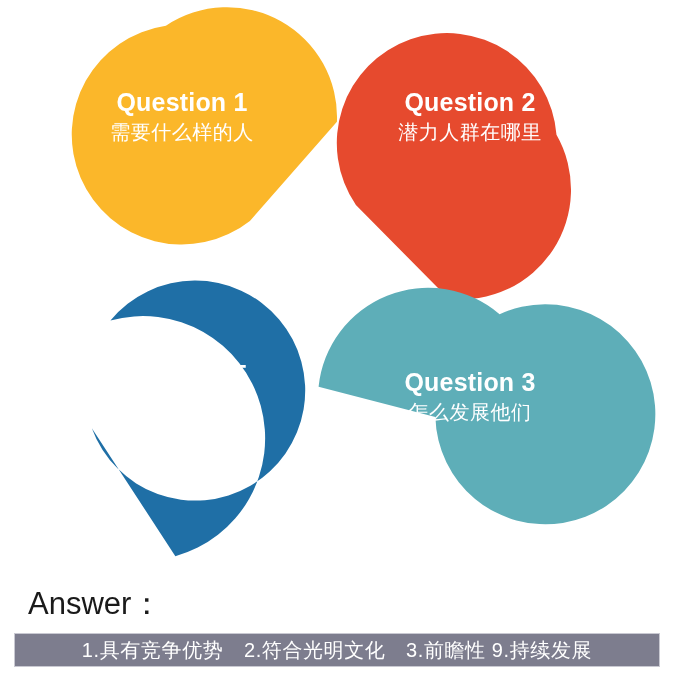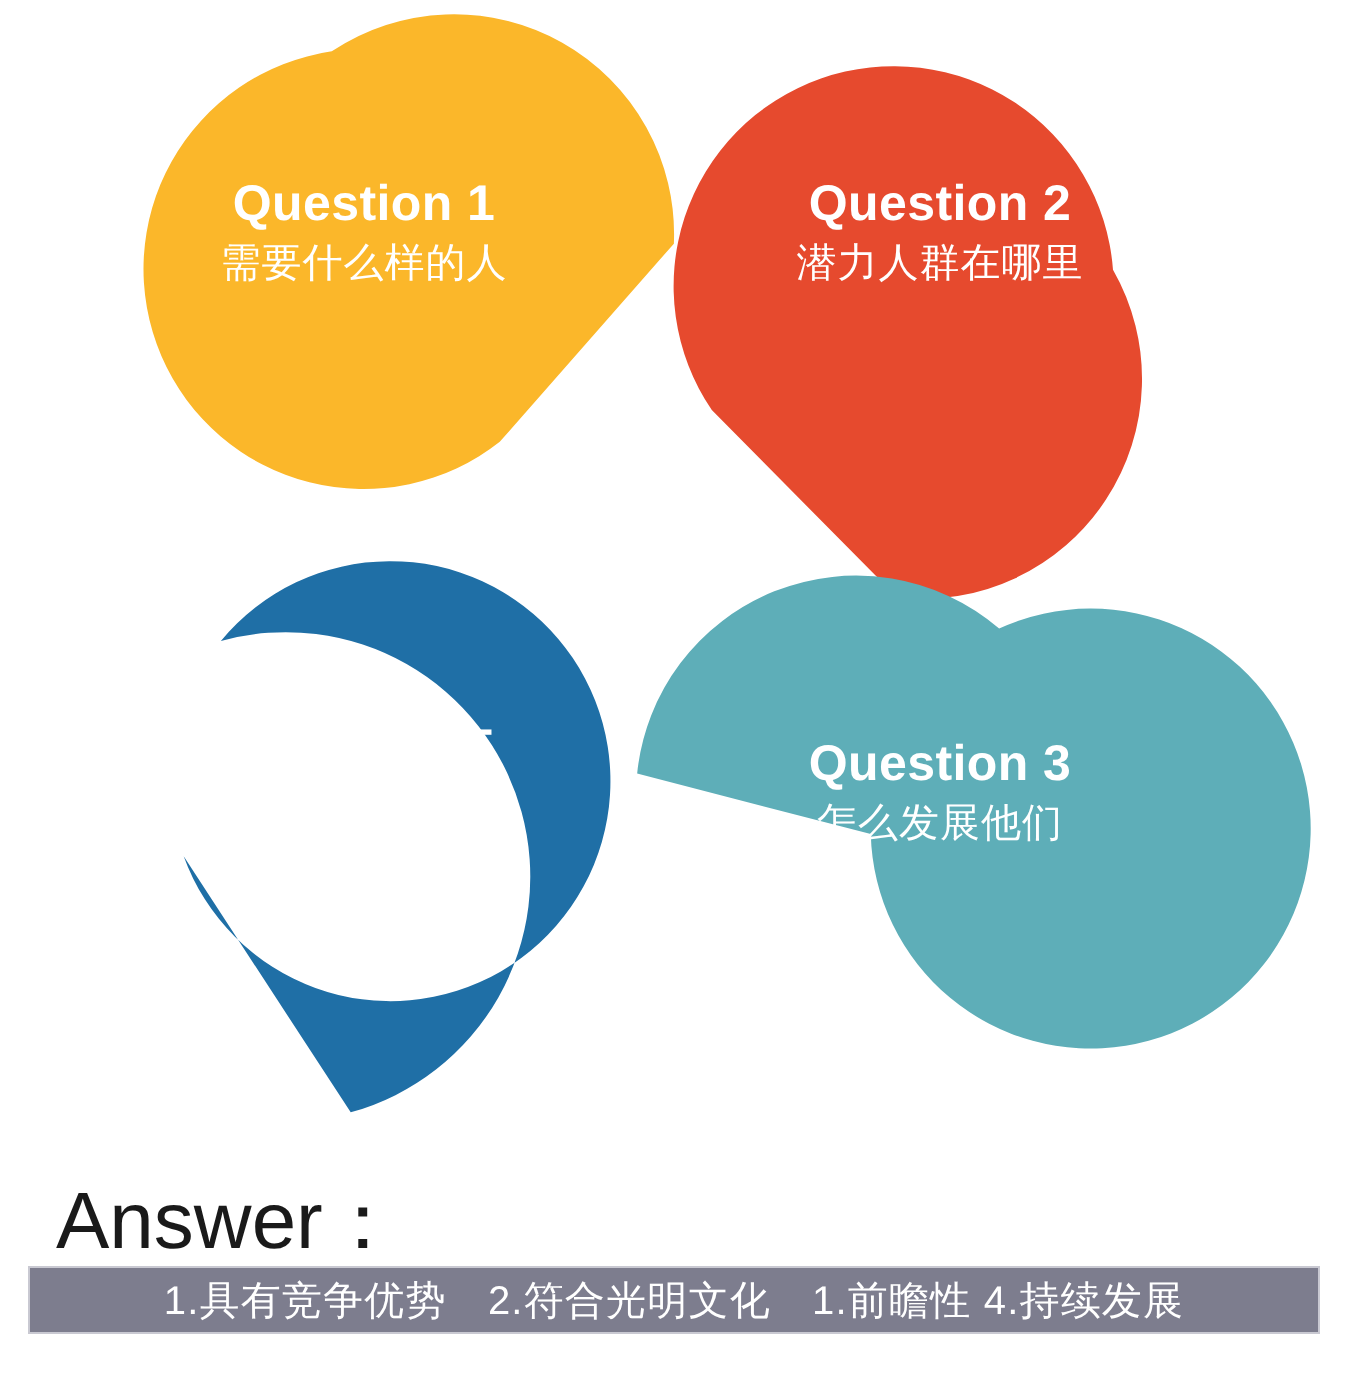--- a/index.html
+++ b/index.html
@@ -64,21 +64,21 @@
     position: absolute;
     left: 0;
     top: 575px;
     width: 675px;
     height: 115px;
   }
   .answer-title {
     position: absolute;
     left: 28px;
     top: 8px;
-    font-size: 40px;
+    font-size: 31px;
     font-weight: 400;
     color: #1a1a1a;
     letter-spacing: 0px;
     white-space: nowrap;
   }
   .answer-bar {
     position: absolute;
     left: 14px;
     top: 58px;
     width: 646px;
@@ -148,17 +148,17 @@
     <span class="q-cn">怎么发展他们</span>
   </div>
 
   <div class="petal-label" id="label-q4">
     <span class="q-en">Question 5</span>
   </div>
 
   <div class="answer-wrap">
     <div class="answer-title">Answer：</div>
     <div class="answer-bar" style="background: rgb(125, 125, 142);">
-      <span class="answer-bar-text">1.具有竞争优势　2.符合光明文化　1.前瞻性 4.持续发展</span>
+      <span class="answer-bar-text">1.具有竞争优势　2.符合光明文化　3.前瞻性 9.持续发展</span>
     </div>
   </div>
 
 </div>
 
 </body></html>

